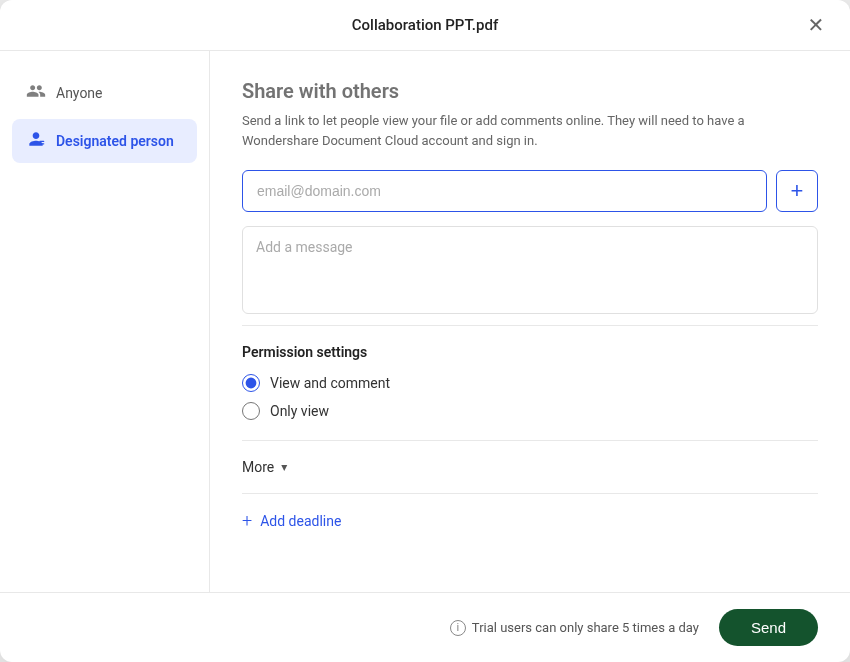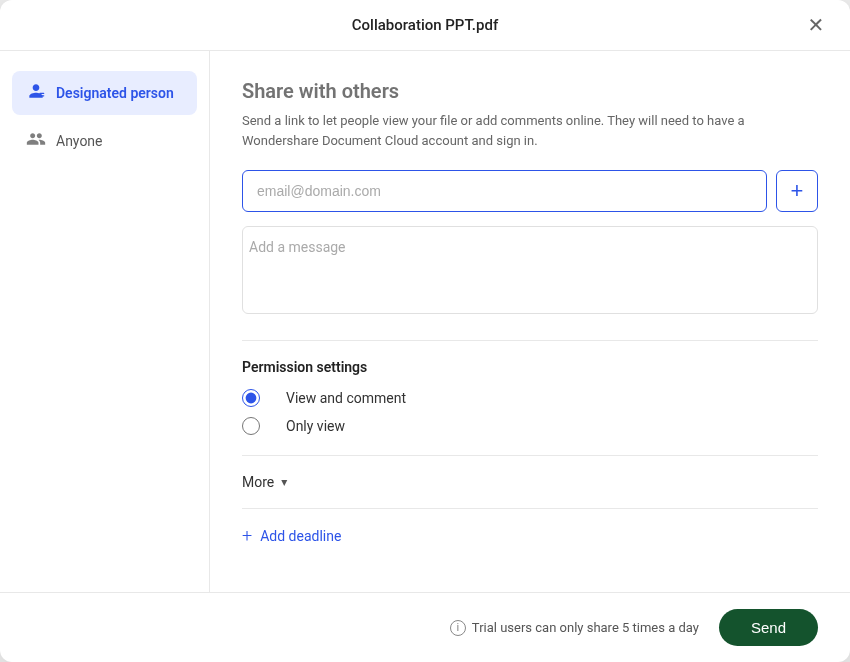--- a/index.html
+++ b/index.html
@@ -158,26 +158,26 @@
       align-items: center;
       justify-content: center;
       flex-shrink: 0;
     }
 
     .message-area {
       width: 100%;
       height: 88px;
       border: 1px solid #e0e0e0;
       border-radius: 6px;
-      padding: 12px 6px;
+      padding: 12px 13px;
       font-size: 14px;
       color: #aaa;
       resize: none;
       outline: none;
-      margin-bottom: 22px;
+      margin-bottom: 7px;
       font-family: inherit;
     }
 
     .message-area::placeholder {
       color: #aaa;
     }
 
     .divider {
       border: none;
       border-top: 1px solid #e8e8e8;
@@ -194,21 +194,21 @@
     .radio-group {
       display: flex;
       flex-direction: column;
       gap: 10px;
       margin-bottom: 20px;
     }
 
     .radio-item {
       display: flex;
       align-items: center;
-      gap: 26px;
+      gap: 10px;
       cursor: pointer;
       font-size: 14px;
       color: #333;
     }
 
     .radio-item input[type="radio"] {
       width: 18px;
       height: 18px;
       accent-color: #2d54e8;
       cursor: pointer;
@@ -315,37 +315,37 @@
   <div class="modal-header">
     <span class="modal-title">Collaboration PPT.pdf</span>
     <button class="close-btn">
       <span>✕</span>
     </button>
   </div>
 
   <div class="modal-body">
 
     <div class="sidebar">
+      <div class="sidebar-item">
+        <span class="item-icon">
+          <svg class="icon-svg" viewBox="0 0 24 24" xmlns="http://www.w3.org/2000/svg">
+            <path d="M16 11c1.66 0 2.99-1.34 2.99-3S17.66 5 16 5c-1.66 0-3 1.34-3 3s1.34 3 3 3zm-8 0c1.66 0 2.99-1.34 2.99-3S9.66 5 8 5C6.34 5 5 6.34 5 8s1.34 3 3 3zm0 2c-2.33 0-7 1.17-7 3.5V19h14v-2.5c0-2.33-4.67-3.5-7-3.5zm8 0c-.29 0-.62.02-.97.05 1.16.84 1.97 1.97 1.97 3.45V19h6v-2.5c0-2.33-4.67-3.5-7-3.5z"></path>
+          </svg>
+        </span>
+        <span>Anyone</span>
+      </div>
       <div class="sidebar-item active">
         <span class="item-icon">
           <svg class="icon-svg" viewBox="0 0 24 24" xmlns="http://www.w3.org/2000/svg">
             <path d="M12 12c2.21 0 4-1.79 4-4s-1.79-4-4-4-4 1.79-4 4 1.79 4 4 4zm0 2c-2.67 0-8 1.34-8 4v2h16v-2c0-2.66-5.33-4-8-4z"></path>
             <rect x="16" y="14" width="6" height="1.5" rx="0.75" fill="currentColor"></rect>
             <rect x="16" y="17" width="6" height="1.5" rx="0.75" fill="currentColor"></rect>
           </svg>
         </span>
         <span>Designated person</span>
-      </div>
-      <div class="sidebar-item">
-        <span class="item-icon">
-          <svg class="icon-svg" viewBox="0 0 24 24" xmlns="http://www.w3.org/2000/svg">
-            <path d="M16 11c1.66 0 2.99-1.34 2.99-3S17.66 5 16 5c-1.66 0-3 1.34-3 3s1.34 3 3 3zm-8 0c1.66 0 2.99-1.34 2.99-3S9.66 5 8 5C6.34 5 5 6.34 5 8s1.34 3 3 3zm0 2c-2.33 0-7 1.17-7 3.5V19h14v-2.5c0-2.33-4.67-3.5-7-3.5zm8 0c-.29 0-.62.02-.97.05 1.16.84 1.97 1.97 1.97 3.45V19h6v-2.5c0-2.33-4.67-3.5-7-3.5z"></path>
-          </svg>
-        </span>
-        <span>Anyone</span>
       </div>
     </div>
 
     <div class="content">
       <div class="section-title">Share with others</div>
       <div class="section-desc">Send a link to let people view your file or add comments online. They will need to have a Wondershare Document Cloud account and sign in.</div>
 
       
       <div class="email-row">
         <input type="email" class="email-input" placeholder="email@domain.com" style="">

